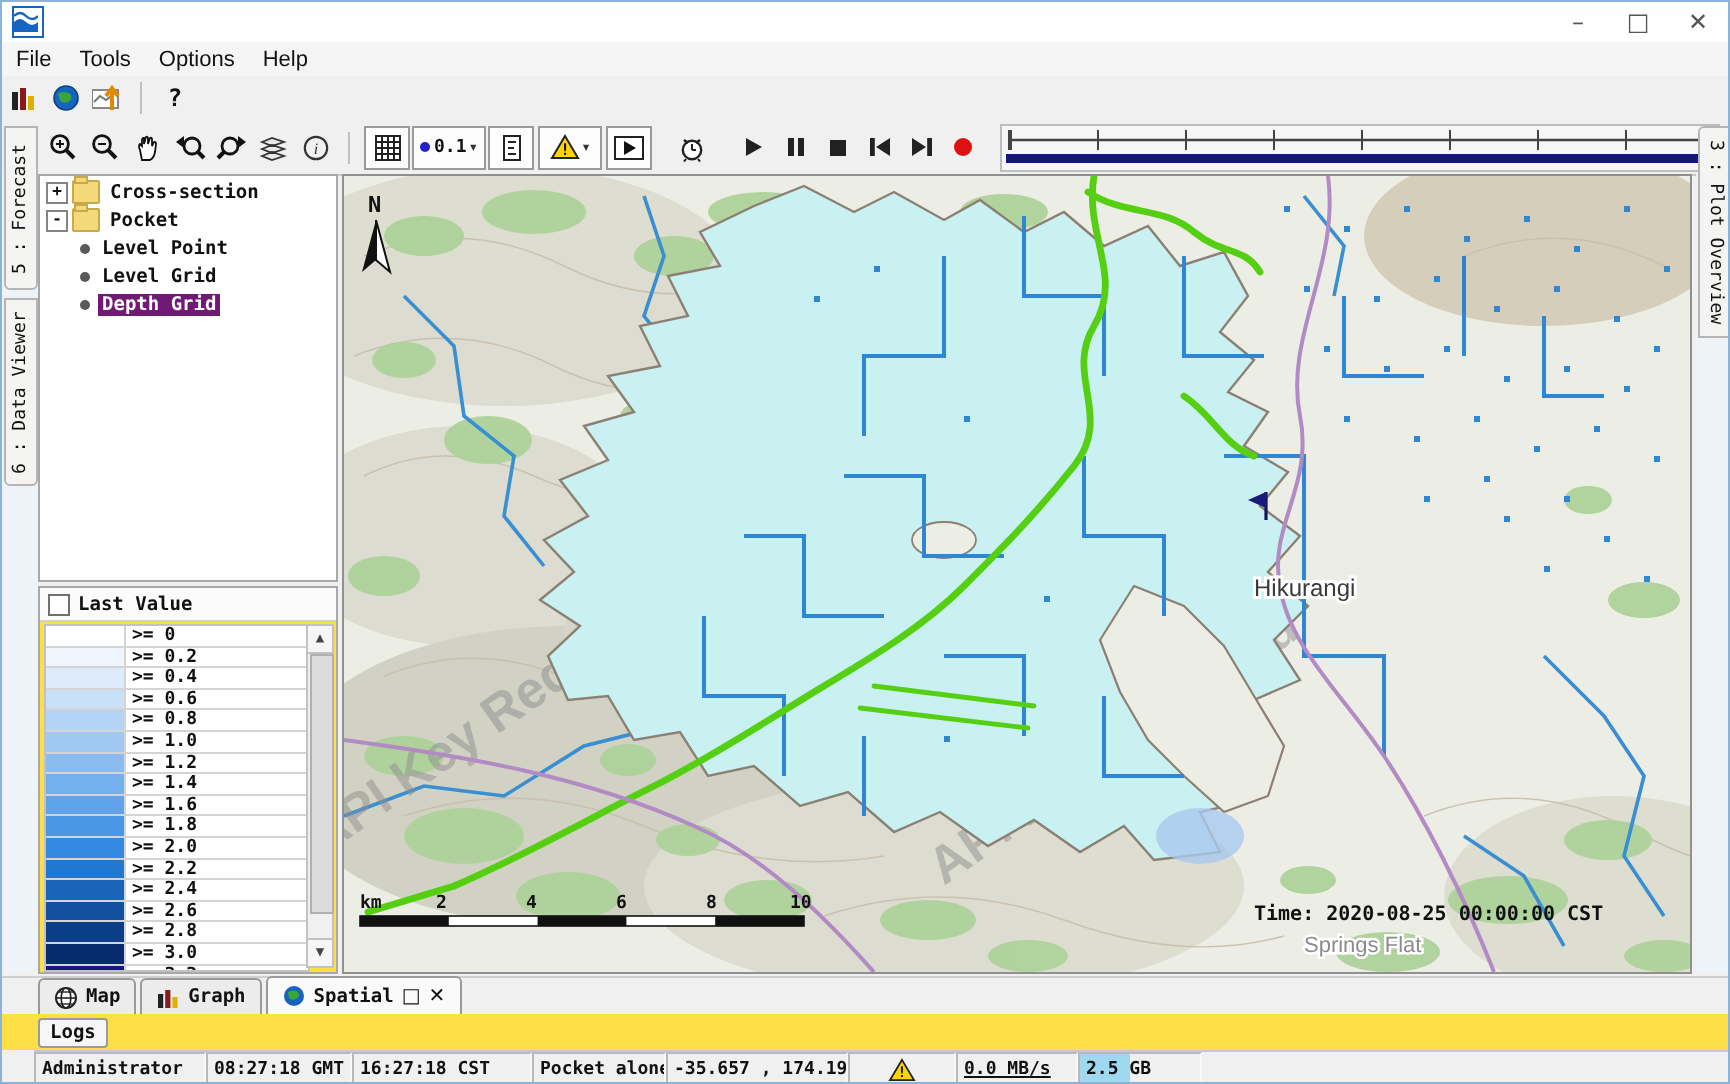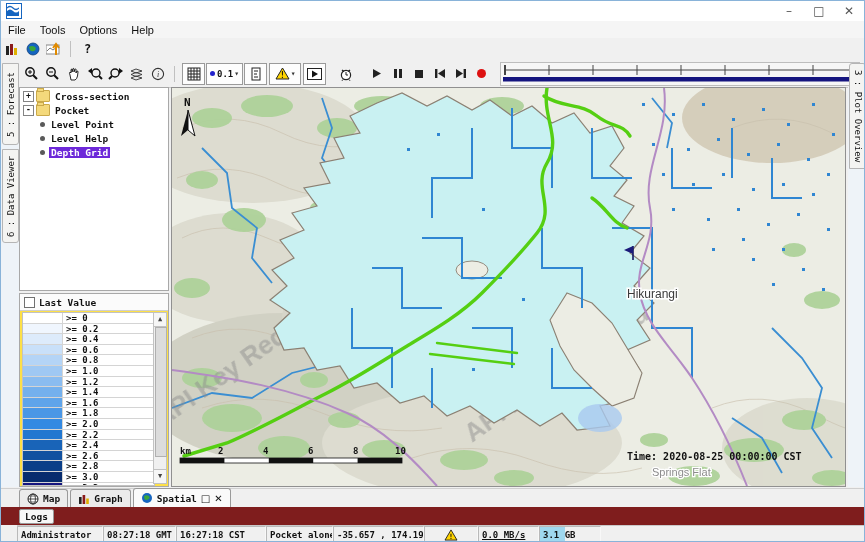--- a/index.html
+++ b/index.html
@@ -36,42 +36,42 @@
   .vtab.right{writing-mode:vertical-rl;width:15px;}
   
   .tree-panel{left:18px;top:86px;width:150px;height:204px;background:#ffffff;border:1px solid #a8a8a8;box-sizing:border-box;overflow:hidden;}
   .tree-row{display:flex;align-items:center;height:12px;margin:2px 0 0 3px;font-weight:bold;font-size:9.5px;white-space:nowrap;}
   .tree-row .ind{width:14px;flex:none;}
   .expander{width:9px;height:9px;border:1px solid #848484;background:#fff;font-size:8px;line-height:7px;text-align:center;flex:none;margin-right:2px;}
   .folder{width:12px;height:10px;background:#f4d97b;border:1px solid #caa94a;border-radius:1px;flex:none;margin-right:3px;position:relative;}
   .folder:before{content:"";position:absolute;left:0;top:-3px;width:5px;height:2px;background:#f4d97b;border:1px solid #caa94a;}
   .bullet{width:5px;height:5px;border-radius:50%;background:#5a5a5a;flex:none;margin:0 4px 0 3px;}
   .tree-label{padding:0 2px;}
-  .tree-label.sel{background:#6d28d9;color:#fff;}
+  .tree-label.sel{background:#701a75;color:#fff;}
   
   .legend-panel{left:18px;top:292px;width:150px;height:194px;background:#fde047;border:1px solid #a8a8a8;box-sizing:border-box;}
   .lg-head{display:flex;align-items:center;height:16px;padding-left:4px;font-weight:bold;font-size:9.5px;background:#fbfbfb;border-bottom:1px solid #cfcfcf;}
   .chk{width:9px;height:9px;border:1px solid #707070;background:#fff;margin-right:4px;flex:none;}
   .lg-list{position:absolute;left:2px;top:18px;width:131px;height:172px;overflow:hidden;border:1px solid #c2c2c2;background:#fff;}
   .lg-row{display:flex;height:10.6px;border-bottom:1px solid #d4d4d4;box-sizing:border-box;}
   .lg-sw{width:40px;flex:none;border-right:1px solid #d4d4d4;box-sizing:border-box;}
   .lg-label{flex:1;font-size:9px;font-weight:bold;line-height:10px;padding-left:3px;background:#fff;}
   .lg-scroll{position:absolute;right:1px;top:18px;width:14px;height:172px;background:#f0f0f0;border:1px solid #c2c2c2;box-sizing:border-box;}
   .sc-btn{height:13px;border-bottom:1px solid #c2c2c2;text-align:center;font-size:7px;line-height:13px;color:#444;background:#f6f6f6;}
   .sc-btn.dn{position:absolute;bottom:0;width:100%;border-top:1px solid #c2c2c2;border-bottom:none;}
   .sc-thumb{position:absolute;left:1px;top:14px;width:10px;height:128px;background:#dcdcdc;border:1px solid #b0b0b0;}
   
   .map-wrap{left:170px;top:86px;width:675px;height:400px;border:1px solid #909090;box-sizing:border-box;background:#ecede4;}
   
   .bottom-tabs{left:0;top:487px;width:100%;height:19px;background:#f0f0f0;display:flex;align-items:flex-end;padding-left:18px;box-sizing:border-box;border-top:1px solid #cfcfcf;}
   .btab{display:flex;align-items:center;height:17px;border:1px solid #9a9a9a;border-bottom:none;border-radius:3px 3px 0 0;
         background:#ececec;padding:0 7px;margin-right:2px;font-size:9.5px;font-weight:bold;gap:4px;}
   .btab.active{background:#fafafa;height:18px;}
   .btab .mini{font-size:10px;font-family:"DejaVu Sans",sans-serif;}
-  .logs-row{left:0;top:506px;width:100%;height:18px;background:#7f1d1d;display:flex;align-items:center;padding-left:18px;box-sizing:border-box;}
+  .logs-row{left:0;top:506px;width:100%;height:18px;background:#fde047;display:flex;align-items:center;padding-left:18px;box-sizing:border-box;}
   .logs-btn{border:1px solid #9a9a9a;background:#f6f6f6;border-radius:2px;font-size:9.5px;font-weight:bold;padding:1px 5px;}
   
   .statusbar{left:16px;top:524px;width:100%;height:18px;display:flex;background:#f0f0f0;border-top:1px solid #c9c9c9;box-sizing:border-box;}
   .scell{border:1px solid;border-color:#b9b9b9 #f8f8f8 #f8f8f8 #b9b9b9;display:flex;align-items:center;
          padding:0 3px;font-size:9px;font-weight:bold;white-space:nowrap;overflow:hidden;box-sizing:border-box;position:relative;}
   .mem-fill{position:absolute;left:0;top:0;height:100%;width:42%;background:#9fd8ef;}
   .mem-text{position:relative;}
   svg{display:block;}
 </style>
 </head>
@@ -293,21 +293,21 @@
     <span class="tree-label">Pocket</span>
   </div>
   <div class="tree-row">
     <span class="ind"></span>
       <span class="bullet"></span>
     <span class="tree-label">Level Point</span>
   </div>
   <div class="tree-row">
     <span class="ind"></span>
       <span class="bullet"></span>
-    <span class="tree-label">Level Help</span>
+    <span class="tree-label">Level Grid</span>
   </div>
   <div class="tree-row">
     <span class="ind"></span>
       <span class="bullet"></span>
     <span class="tree-label sel">Depth Grid</span>
   </div>
 </div>
 
 <div class="abs legend-panel">
   <div class="lg-head">
@@ -614,15 +614,15 @@
   <span class="scell" style="width:91px;">-35.657 , 174.199</span>
   <span class="scell" style="width:54px;justify-content:center;">
     <svg width="14" height="12" viewBox="0 0 15 13">
         <polygon points="7.5,1 14,12 1,12" fill="#ffd400" stroke="#222"></polygon>
         <text x="7.5" y="10.5" text-anchor="middle" font-size="8" font-weight="bold" fill="#111">!</text>
       </svg>
   </span>
   <span class="scell" style="width:61px;text-decoration:underline;">0.0 MB/s</span>
   <span class="scell" style="width:62px;">
     <span class="mem-fill"></span>
-    <span class="mem-text">3.1 GB</span>
+    <span class="mem-text">2.5 GB</span>
   </span>
 </div>
 
 </body></html>

